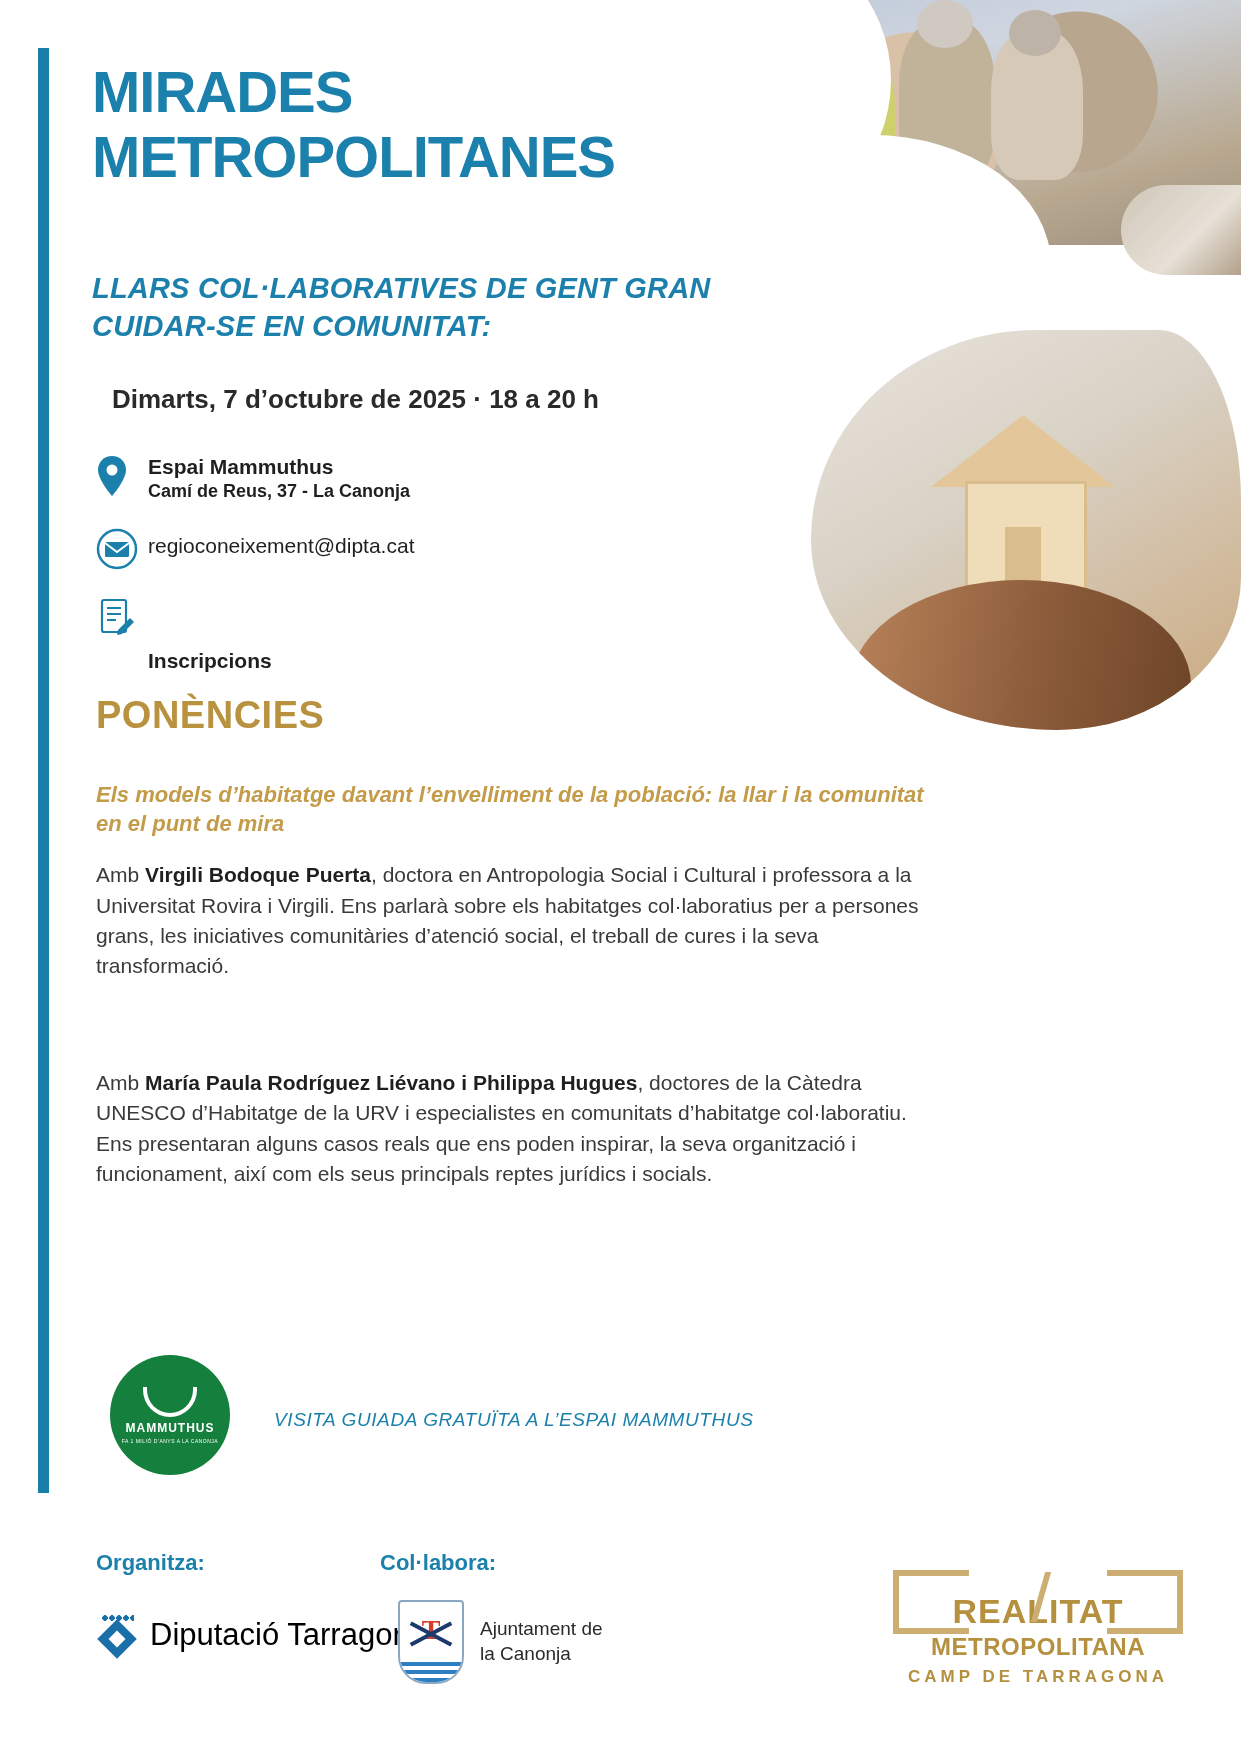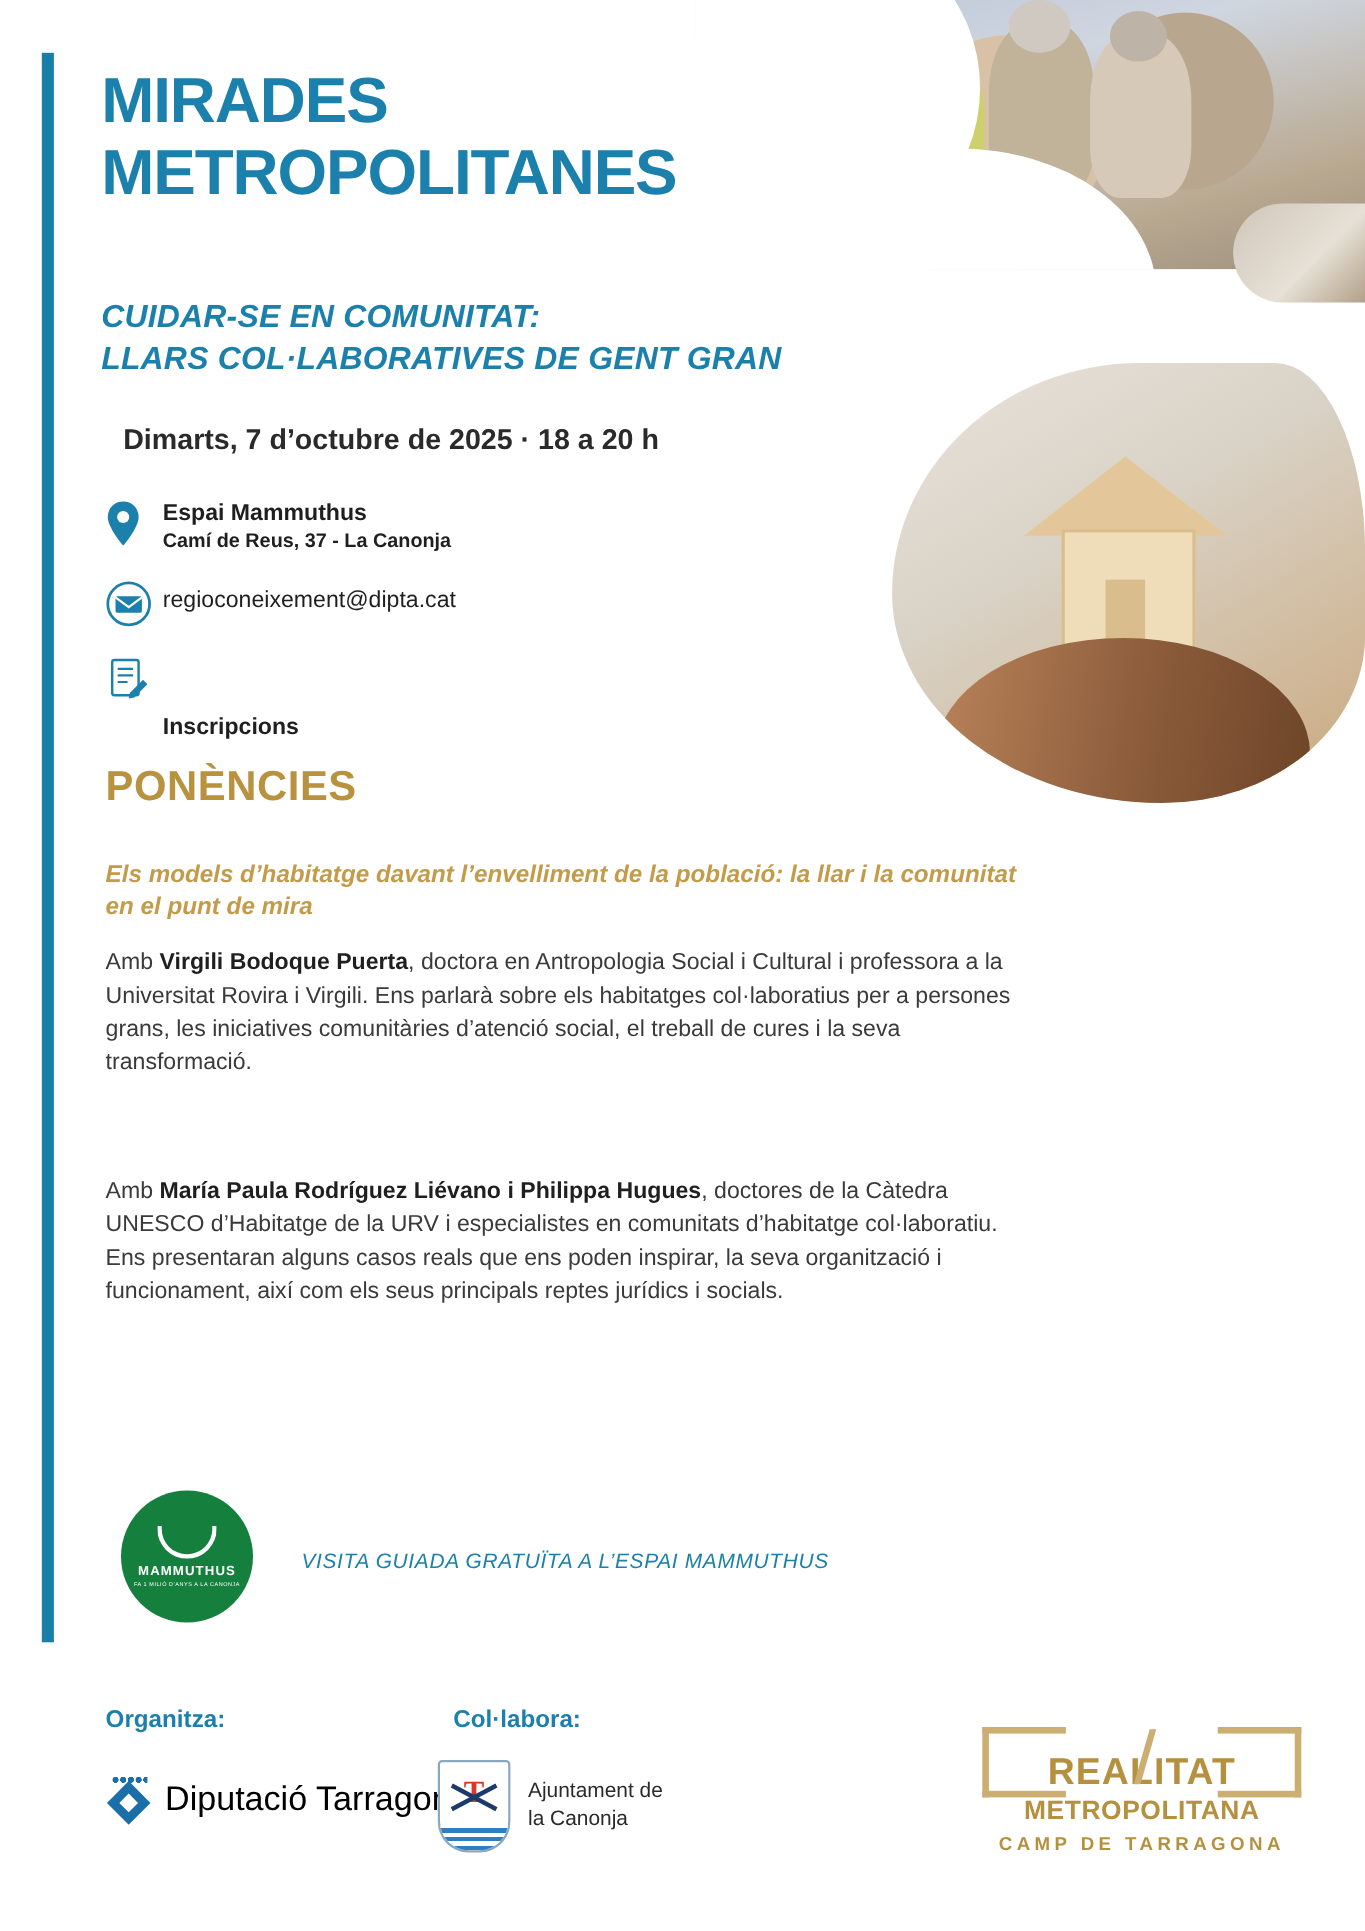--- a/index.html
+++ b/index.html
@@ -459,22 +459,22 @@
 </div>
 
 <div class="left-bar"></div>
 
 <div class="title">
   <div>MIRADES</div>
   <div>METROPOLITANES</div>
 </div>
 
 <div class="subtitle">
+  <div>LLARS COL·LABORATIVES DE GENT GRAN</div>
   <div>CUIDAR-SE EN COMUNITAT:</div>
-  <div>LLARS COL·LABORATIVES DE GENT GRAN</div>
 </div>
 
 <div class="datetime">Dimarts, 7 d’octubre de 2025 · 18 a 20 h</div>
 
 <div class="info">
 
   <div class="info-row">
     <div class="info-icon">
       <svg width="32" height="42" viewBox="0 0 32 42">
         <path d="M16 1 C8 1 2 7 2 15 C2 25 16 41 16 41 C16 41 30 25 30 15 C30 7 24 1 16 1 Z" fill="#1b80ab"></path>
@@ -529,21 +529,21 @@
 </div>
 
 <div class="mam-logo">
   <div class="tusk"></div>
   <div class="nm">MAMMUTHUS</div>
   <div class="sub">FA 1 MILIÓ D’ANYS A LA CANONJA</div>
 </div>
 <div class="mam-text">VISITA GUIADA GRATUÏTA A L’ESPAI MAMMUTHUS</div>
 
 <div class="foot-label" style="left:96px; top:1550px;">Organitza:</div>
-<div class="foot-label" style="left:412px; top:1550px;">Col·labora:</div>
+<div class="foot-label" style="left:380px; top:1550px;">Col·labora:</div>
 
 <div class="dipta">
   <div class="mark">
     <div class="dots"></div>
     <div class="dia"></div>
   </div>
   <div class="txt">Diputació Tarragona</div>
 </div>
 
 <div class="ajunt">

